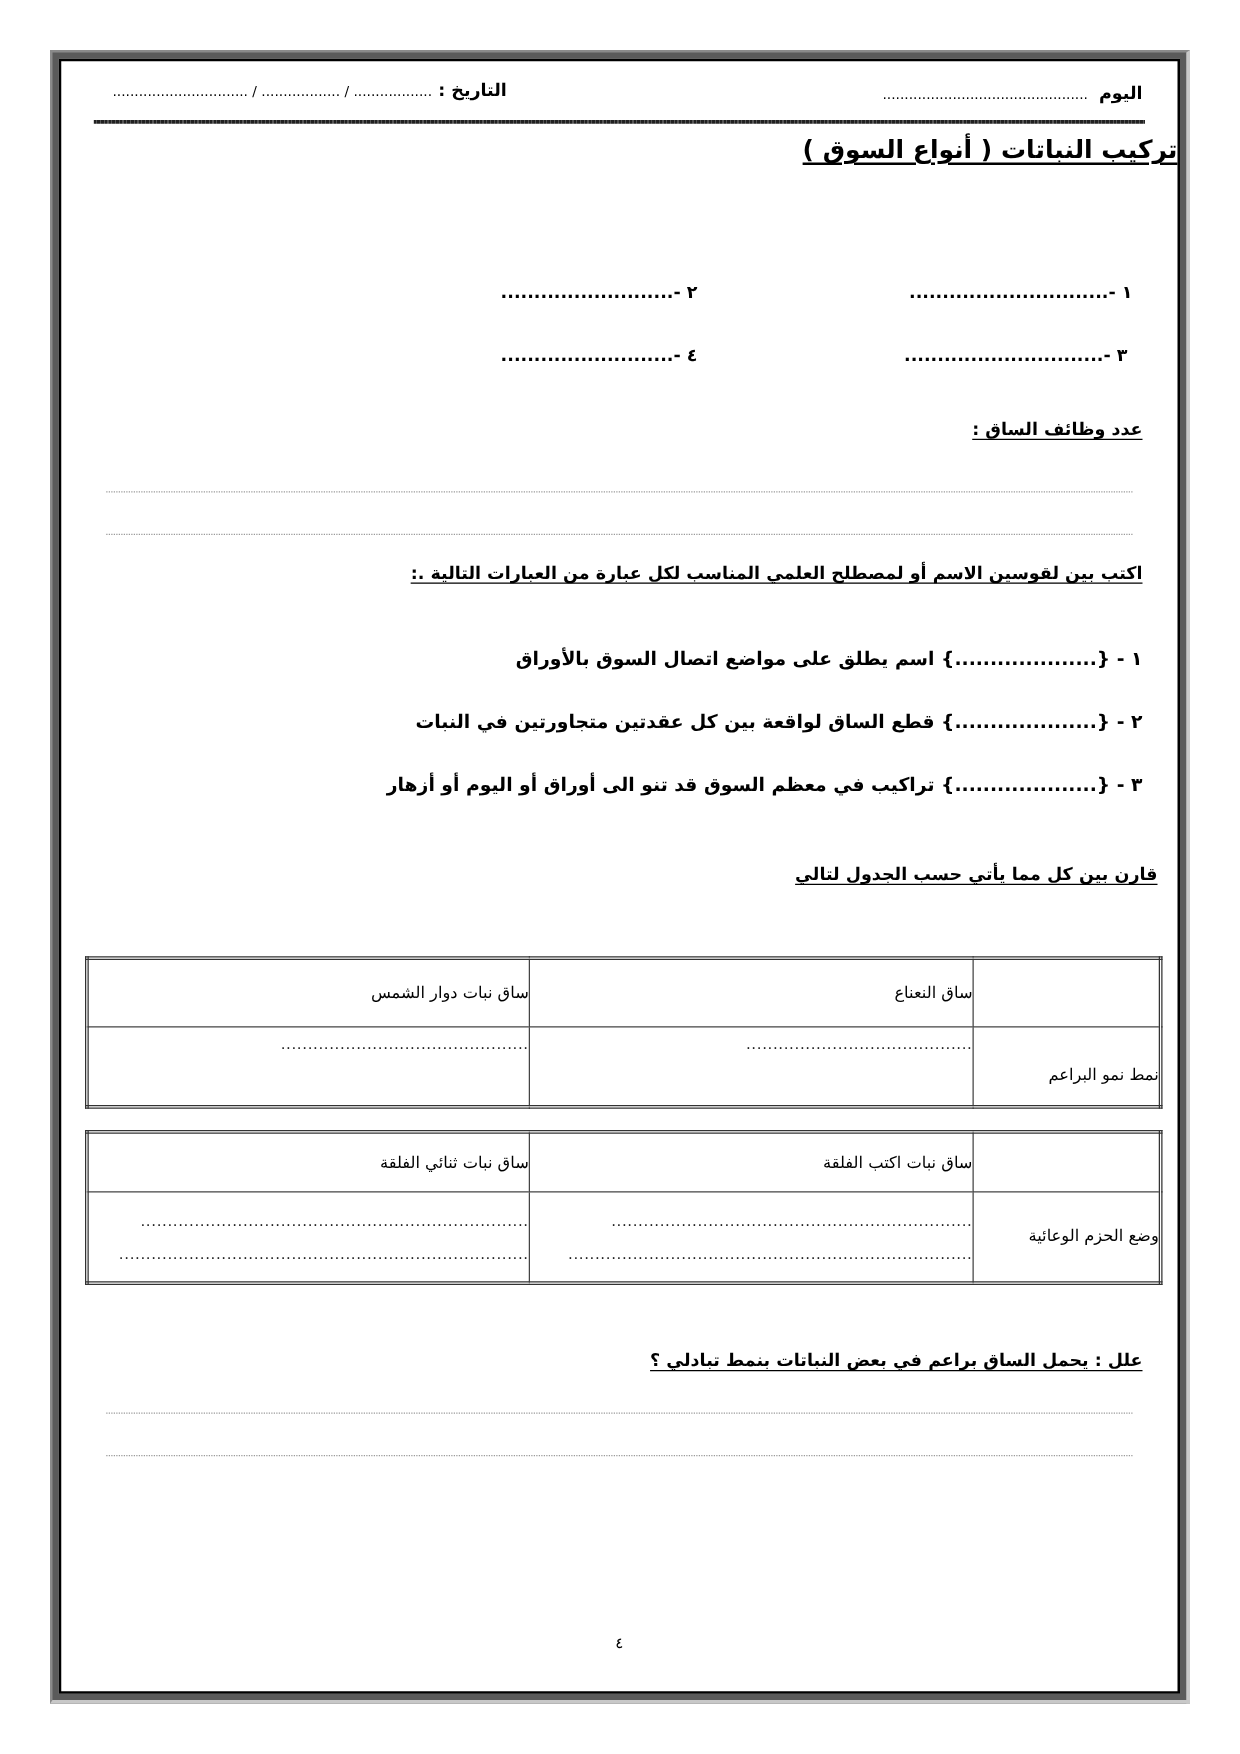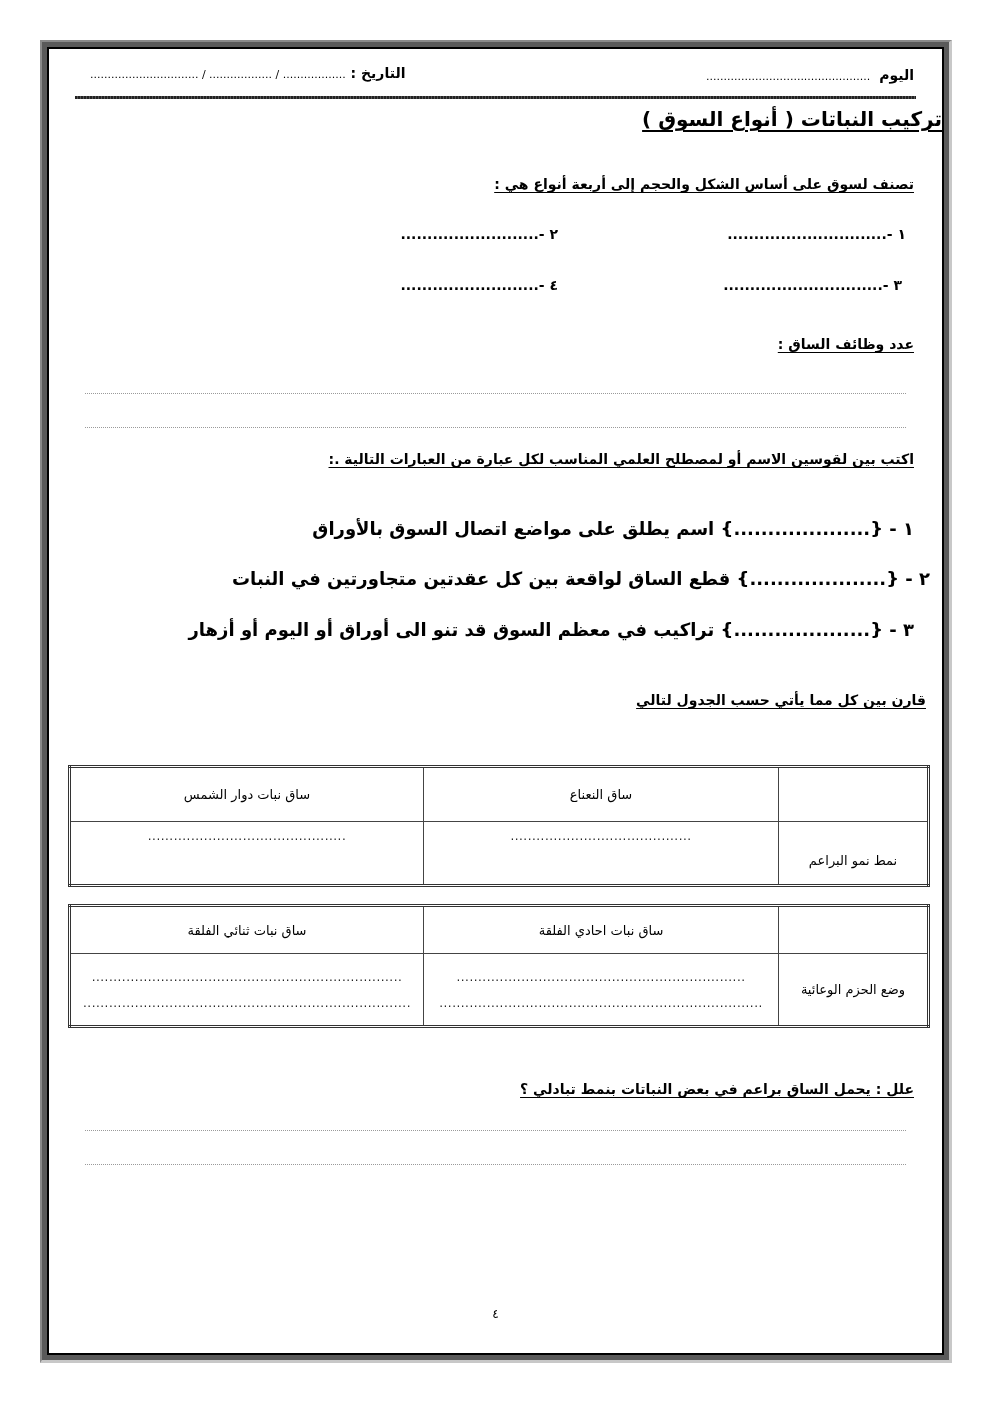--- a/index.html
+++ b/index.html
@@ -46,31 +46,30 @@
 
     .q-head {
       font-size: 14px; font-weight: bold; text-decoration: underline;
       text-underline-offset: 3px; white-space: nowrap;
     }
     .fill-item { font-size: 14px; font-weight: bold; white-space: nowrap; letter-spacing: 1px; }
     .dotted-line {
       position: absolute; left: 36px; right: 36px; height: 0;
       border-top: 1px dotted #9a9a9a;
     }
-    .stmt { font-size: 18px; font-weight: bold; white-space: nowrap; }
+    .stmt { font-size: 15px; font-weight: bold; white-space: nowrap; }
 
     table.cmp {
       position: absolute;
       border-collapse: collapse;
       border: 3px double #333;
       font-size: 13px;
     }
     table.cmp td {
       border: 1.5px solid #444;
-      text-align: center;
       vertical-align: middle;
     }
     .cell-dots { font-size: 12px; letter-spacing: 0.5px; color: #222; }
 
     .page-num { left: 0; right: 0; top: 1258px; text-align: center; font-size: 12px; }
   </style>
 </head>
 <body>
 
 <div class="frame-outer">
@@ -81,21 +80,20 @@
       <span class="dots">...............................................</span>
     </div>
     <div class="abs hdr-date">
       <span>التاريخ :</span>
       <span class="dots">.................. / .................. / ...............................</span>
     </div>
     <div class="hdr-rule"></div>
 
     <div class="abs title">تركيب النباتات ( أنواع السوق )</div>
 
-    <div class="abs q-head" style="right:28px; top:127px;">تصنف لسوق على أساس الشكل والحجم إلى أربعة أنواع هي :</div>
     <div class="abs fill-item" style="right:36px; top:177px;">
       <span>١ -</span><span>..............................</span>
     </div>
     <div class="abs fill-item" style="right:384px; top:177px;">
       <span>٢ -</span><span>..........................</span>
     </div>
     <div class="abs fill-item" style="right:40px; top:228px;">
       <span>٣ -</span><span>..............................</span>
     </div>
     <div class="abs fill-item" style="right:384px; top:228px;">
@@ -105,21 +103,21 @@
     <div class="abs q-head" style="right:28px; top:287px;">عدد وظائف الساق :</div>
     <div class="dotted-line" style="top:344px;"></div>
     <div class="dotted-line" style="top:378px;"></div>
 
     <div class="abs q-head" style="right:28px; top:402px;text-align:right;">اكتب بين لقوسين الاسم أو لمصطلح العلمي المناسب لكل عبارة من العبارات التالية .:</div>
     <div class="abs stmt" style="right:28px; top:469px;">
       <span>١ -</span>
       <span>{....................}</span>
       <span>اسم يطلق على مواضع اتصال السوق بالأوراق</span>
     </div>
-    <div class="abs stmt" style="right:12px; top:519px;">
+    <div class="abs stmt" style="right:28px; top:519px;">
       <span>٢ -</span>
       <span>{....................}</span>
       <span>قطع الساق لواقعة بين كل عقدتين متجاورتين في النبات</span>
     </div>
     <div class="abs stmt" style="right:28px; top:570px;">
       <span>٣ -</span>
       <span>{....................}</span>
       <span>تراكيب في معظم السوق قد تنو الى أوراق أو اليوم أو أزهار</span>
     </div>
 
@@ -137,21 +135,21 @@
         <td style="vertical-align:top; padding-top:6px;"><span class="cell-dots">..........................................</span></td>
         <td style="vertical-align:top; padding-top:6px;"><span class="cell-dots">..............................................</span></td>
       </tr>
     </tbody>
       </table>
 
     <table class="cmp" style="left:19px; top:855px; width:862px; height:124px;">
       <tbody>
           <tr style="height:48px;">
         <td style="width:150px;"></td>
-        <td style="width:355px;">ساق نبات احادي الفلقة</td>
+        <td style="width:355px;">ساق نبات اكتب الفلقة</td>
         <td>ساق نبات ثنائي الفلقة</td>
       </tr>
       <tr>
         <td>وضع الحزم الوعائية</td>
         <td>
           <div class="cell-dots" style="line-height:26px;">...................................................................</div>
           <div class="cell-dots" style="line-height:26px;">...........................................................................</div>
         </td>
         <td>
           <div class="cell-dots" style="line-height:26px;">........................................................................</div>

